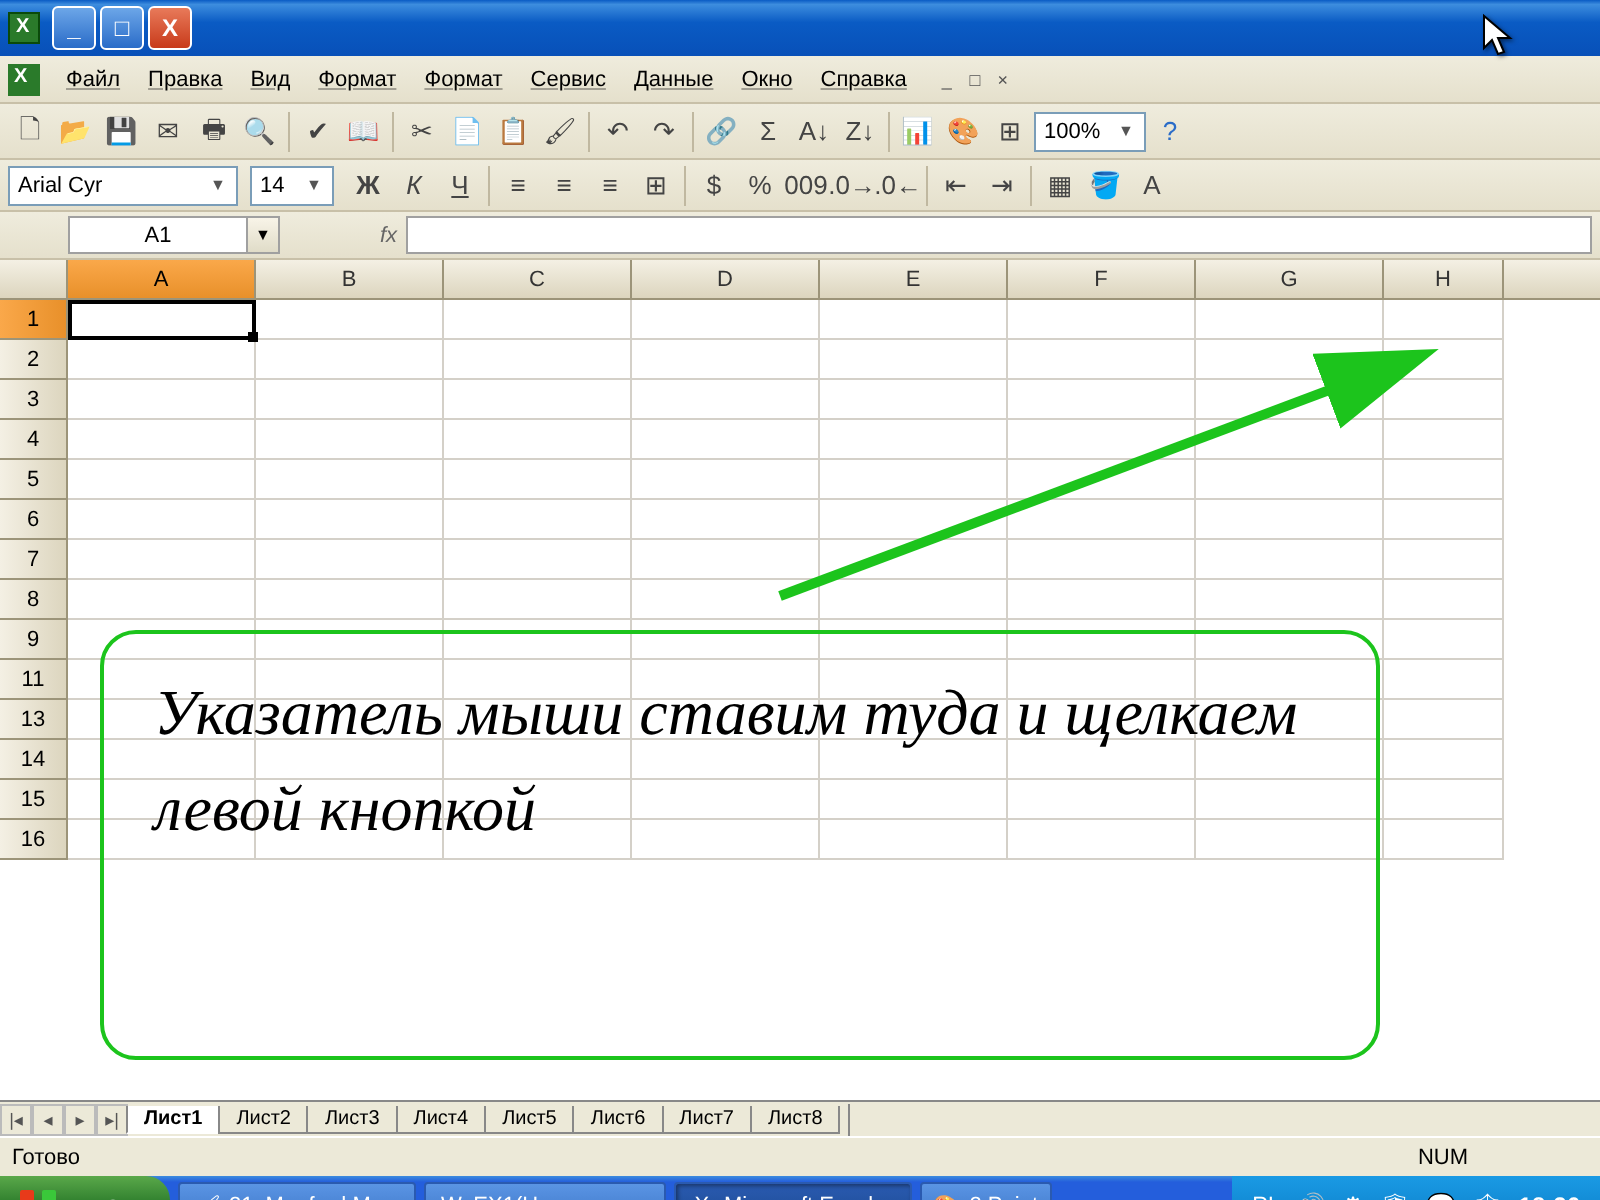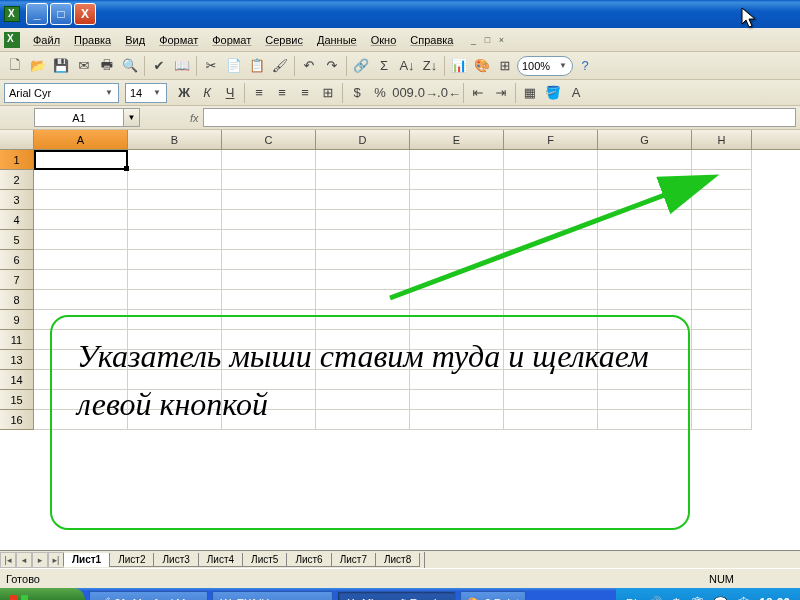--- a/index.html
+++ b/index.html
@@ -173,21 +173,21 @@
     <div class="tb-sep"></div>
     <div class="tb-btn">
       <span class="tb-ico">📊</span>
     </div>
     <div class="tb-btn">
       <span class="tb-ico">🎨</span>
     </div>
     <div class="tb-btn">
       <span class="tb-ico">⊞</span>
     </div>
-    <div class="combo" style="width: 56px; border-radius: 10px;">
+    <div class="combo" style="width: 56px;">
       <span style="flex:1">100%</span>
       <span class="combo-arrow">▼</span>
     </div>
     <div class="tb-btn">
       <span class="tb-ico" style="color:#2a6cc8">?</span>
     </div>
   </div>
 
 <div class="fmt-bar">
   <div class="combo font-combo">

